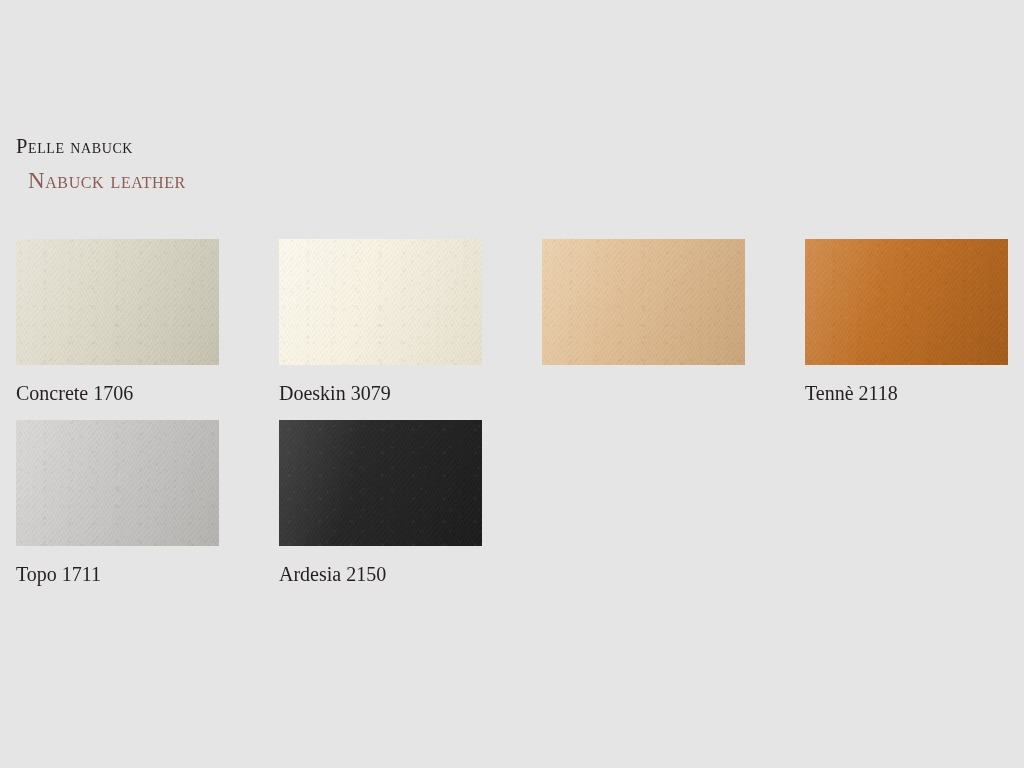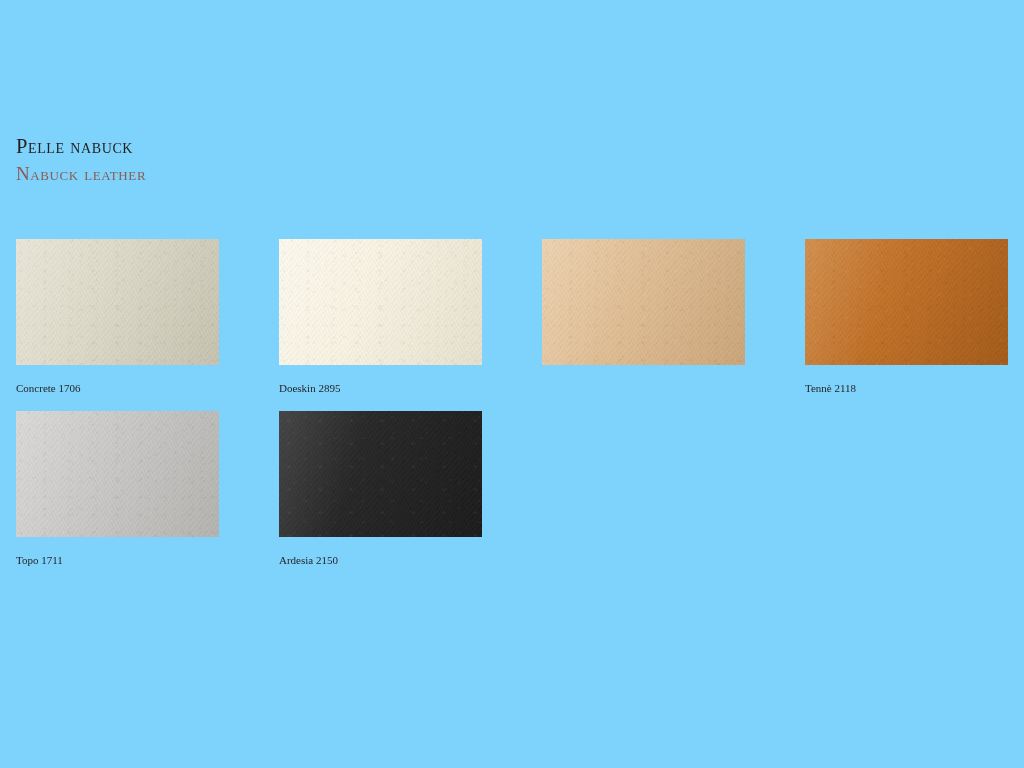--- a/index.html
+++ b/index.html
@@ -14,21 +14,21 @@
     overflow: hidden;
     font-family: "Liberation Serif", "DejaVu Serif", serif;
     -webkit-font-smoothing: antialiased;
   }
 
   .page {
     position: absolute;
     left: 0; top: 0;
     width: 1024px;
     height: 768px;
-    background: #7dd3fc;
+    background: #e5e5e5;
   }
 
   
   .heading-block {
     position: absolute;
     left: 16px;
     top: 136px;
   }
   .heading-it,
   .heading-en {
@@ -38,23 +38,23 @@
     letter-spacing: 0.6px;
     white-space: nowrap;
     line-height: 1.0;
   }
   .heading-it {
     font-size: 20.5px;
     color: #231f1e;
     margin: 0 0 7px 0;
   }
   .heading-en {
-    font-size: 19px;
+    font-size: 23px;
     color: #8c5b53;
-    margin: 0;
+    margin: 12px;
   }
 
   
   .grid {
     position: absolute;
     left: 16px;
     top: 239px;
     width: 992px;
   }
   .row {
@@ -103,21 +103,21 @@
       linear-gradient(105deg, rgba(255,255,255,0.10) 0%, rgba(255,255,255,0) 38%, rgba(0,0,0,0.035) 100%),
       repeating-linear-gradient(62deg, rgba(0,0,0,0.022) 0px, rgba(0,0,0,0.022) 1px, rgba(255,255,255,0.016) 1px, rgba(255,255,255,0.016) 3px),
       repeating-linear-gradient(-48deg, rgba(0,0,0,0.018) 0px, rgba(0,0,0,0.018) 1px, rgba(255,255,255,0.014) 1px, rgba(255,255,255,0.014) 4px);
     pointer-events: none;
     z-index: 2;
   }
 
   .caption {
     margin-top: 18px;
     font-family: "Liberation Serif", "DejaVu Serif", serif;
-    font-size: 11px;
+    font-size: 20px;
     color: #241f1f;
     line-height: 1;
     white-space: nowrap;
   }
 </style>
 </head>
 <body style="background: rgb(255, 255, 255);">
 
 <div class="page">
 
@@ -130,21 +130,21 @@
 
     <div class="row row-1">
 
       <div class="cell">
         <div class="swatch" style="background-color: rgb(221, 217, 200); background-image: linear-gradient(120deg, rgb(231, 227, 212) 0%, rgb(221, 217, 200) 45%, rgb(205, 201, 182) 100%);"></div>
         <div class="caption">Concrete 1706</div>
       </div>
 
       <div class="cell">
         <div class="swatch" style="background-color: rgb(248, 243, 226); background-image: linear-gradient(120deg, rgb(252, 248, 236) 0%, rgb(248, 243, 226) 45%, rgb(239, 233, 213) 100%);"></div>
-        <div class="caption">Doeskin 2895</div>
+        <div class="caption">Doeskin 3079</div>
       </div>
 
       <div class="cell">
         <div class="swatch" style="background-color: rgb(224, 189, 147); background-image: linear-gradient(120deg, rgb(235, 205, 168) 0%, rgb(224, 189, 147) 45%, rgb(210, 171, 125) 100%);"></div>
       </div>
 
       <div class="cell">
         <div class="swatch" style="background-color: rgb(191, 111, 37); background-image: linear-gradient(120deg, rgb(205, 129, 57) 0%, rgb(191, 111, 37) 45%, rgb(169, 93, 24) 100%);"></div>
         <div class="caption">Tennè 2118</div>
       </div>

